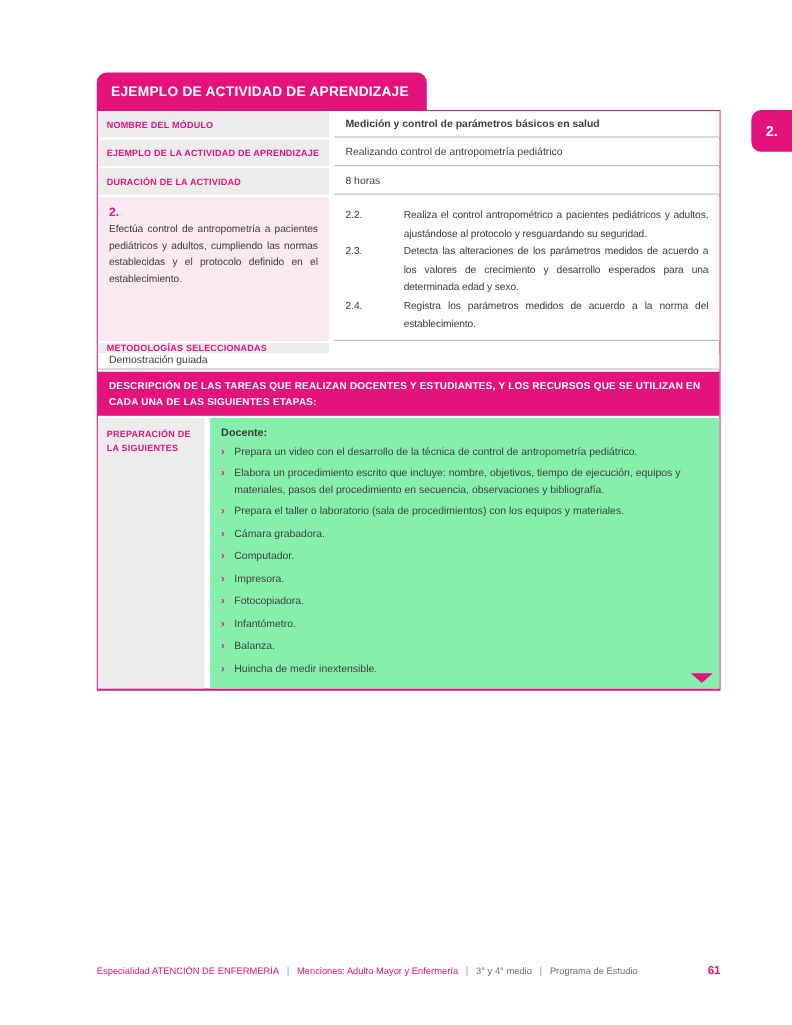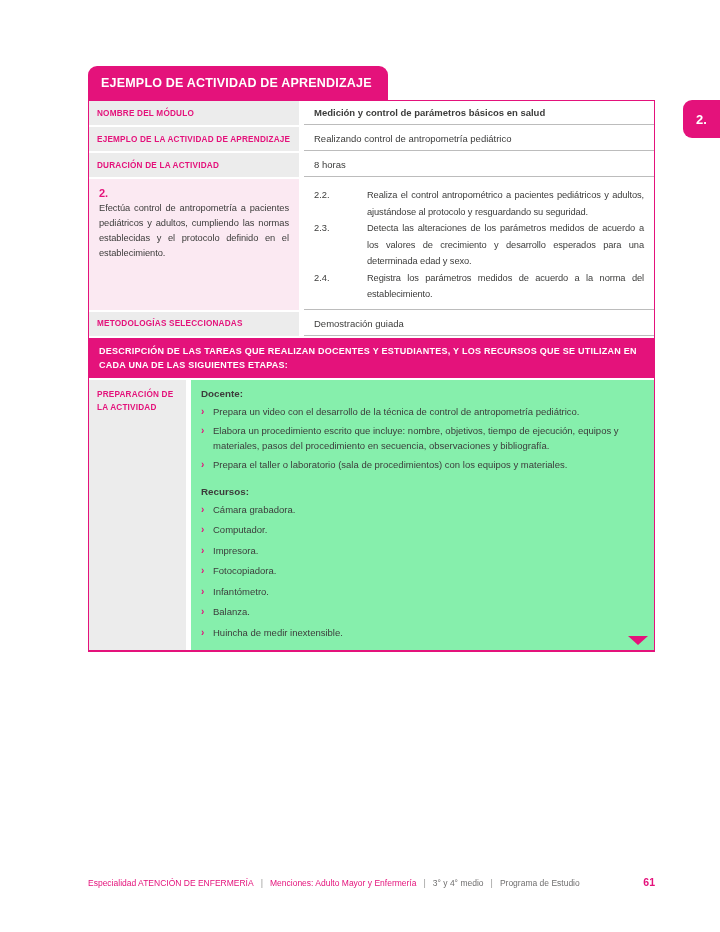--- a/index.html
+++ b/index.html
@@ -63,21 +63,21 @@
   .obj-num{ color:#e4127b; font-weight:bold; font-size:11px; display:block; margin-bottom:2px; }
   .obj-text{ font-size:9.3px; line-height:15px; text-align:justify; letter-spacing:-.05px; }
   .crit-cell{
     flex:1; background:#fff; border-bottom:1px solid #bcbcbc;
     padding:8px 10px 6px 10px; color:#3c3c3b;
   }
   .crit{ display:flex;gap:26px; }
   .crit-num{ width:27px; flex:none; font-size:9.3px; line-height:16.5px; }
   .crit-text{ flex:1; font-size:9.3px; line-height:16.5px; text-align:justify; letter-spacing:-.1px; }
 
-  .r-met{ height:24px; }
+  .r-met{ height:24px;flex-direction:column; }
 
   
   .banner{
     margin-top:2px; background:#e4127b; color:#ffffff;
     font-weight:bold; font-size:9px; letter-spacing:.25px; line-height:14px;
     padding:6px 12px 6px 10px; min-height:38px;
   }
 
   
   .prep-row{ min-height:232px; }
@@ -172,21 +172,21 @@
       </div>
 
       <div class="trow r-met">
         <div class="lcell">METODOLOGÍAS SELECCIONADAS</div>
         <div class="vcell">Demostración guiada</div>
       </div>
 
       <div class="banner">DESCRIPCIÓN DE LAS TAREAS QUE REALIZAN DOCENTES Y ESTUDIANTES, Y LOS RECURSOS QUE SE UTILIZAN EN CADA UNA DE LAS SIGUIENTES ETAPAS:</div>
 
       <div class="trow prep-row">
-        <div class="prep-label">PREPARACIÓN DE LA ACTIVIDAD</div>
+        <div class="prep-label">PREPARACIÓN DE LA SIGUIENTES</div>
         <div class="prep-content">
 
           <div class="sub-heading">Docente:</div>
           <div class="bullet-list docente">
 
               <div class="bullet">
                 <span class="b-marker">›</span>
                 <span class="b-text">Prepara un video con el desarrollo de la técnica de control de antropometría pediátrico.</span>
               </div>
 
@@ -194,21 +194,20 @@
                 <span class="b-marker">›</span>
                 <span class="b-text">Elabora un procedimiento escrito que incluye: nombre, objetivos, tiempo de ejecución, equipos y materiales, pasos del procedimiento en secuencia, observaciones y bibliografía.</span>
               </div>
 
               <div class="bullet">
                 <span class="b-marker">›</span>
                 <span class="b-text">Prepara el taller o laboratorio (sala de procedimientos) con los equipos y materiales.</span>
               </div>
             </div>
 
-          <div class="sub-heading recursos-heading">Recursos:</div>
           <div class="bullet-list recursos">
 
               <div class="bullet">
                 <span class="b-marker">›</span>
                 <span class="b-text">Cámara grabadora.</span>
               </div>
 
               <div class="bullet">
                 <span class="b-marker">›</span>
                 <span class="b-text">Computador.</span>

